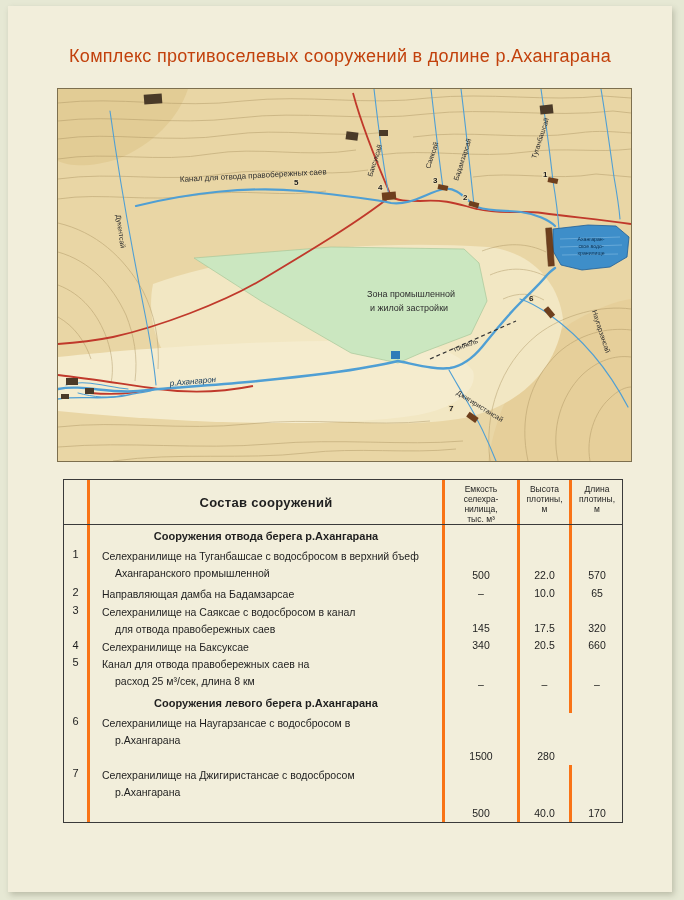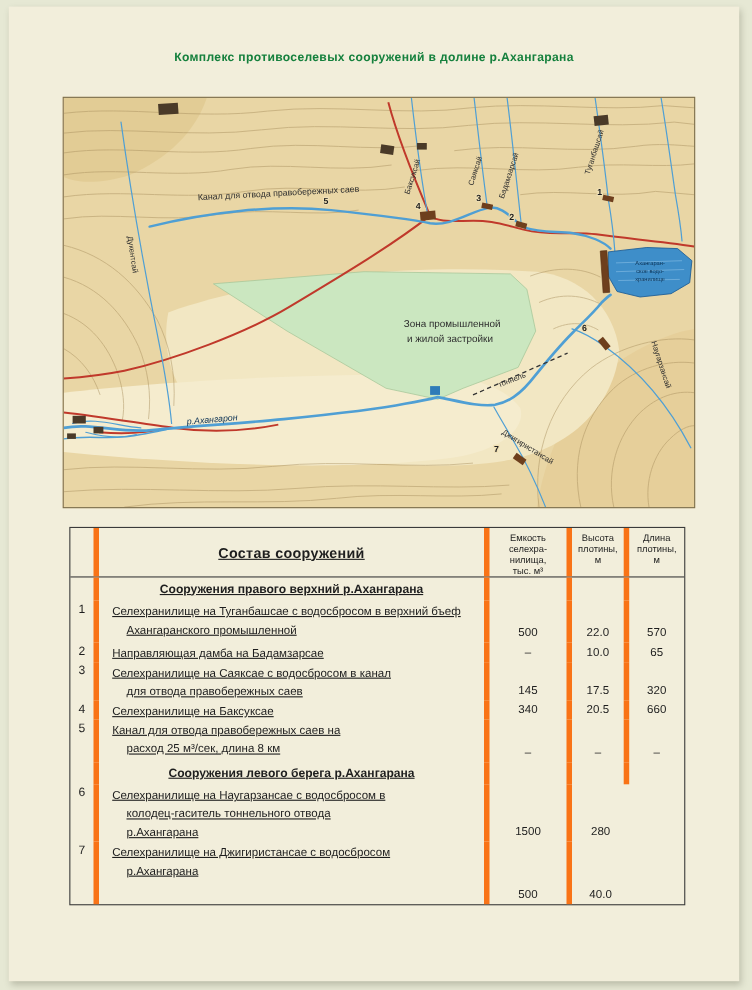--- a/index.html
+++ b/index.html
@@ -8,43 +8,43 @@
     background:#e6e8d4;
     font-family:"Liberation Sans",sans-serif;
   }
   .page{
     position:absolute;top:6px;left:8px;width:664px;height:886px;
     background:#f2eedb;
     box-shadow:2px 3px 6px rgba(60,60,40,.25);
   }
   .page-title{
     position:absolute;top:40px;left:0;right:0;margin:0;
-    text-align:center;font-size:11px;font-weight:700;
-    color:#15803d;letter-spacing:.3px;
+    text-align:center;font-size:18px;font-weight:400;
+    color:#c2410c;letter-spacing:.3px;
   }
   .map{
     position:absolute;top:82px;left:49px;width:573px;height:372px;
     border:1px solid #7d6f4e;background:#e9d6a5;
   }
   .map svg{display:block;}
   .map text{font-family:"Liberation Sans",sans-serif;}
   .mlabel{fill:#2e2e2e;}
   .mnum{font-size:8px;font-weight:bold;fill:#1c1c1c;paint-order:stroke;stroke:#efdfb4;stroke-width:2px;}
   .wlabel{fill:#0a3154;}
 
   .tbl{
     position:absolute;top:473px;left:55px;width:558px;
     border:1.5px solid #3a3a3a;color:#1e1e1e;
   }
   .t-row{display:grid;grid-template-columns:26px 355px 75px 52px 1fr;}
-  .t-row .c{border-right:5px solid #f97316;overflow:hidden;}
+  .t-row .c{border-right:3px solid #f97316;overflow:hidden;}
   .t-row .c:last-child{border-right:none;}
   .t-head{border-bottom:1px solid #3a3a3a;}
   .num{padding-top:2px;text-align:center;font-size:11px;}
-  .name{padding-top:2px;text-decoration:underline;}
+  .name{padding-top:2px;}
   .nline{line-height:17px;padding-left:12px;font-size:10.5px;white-space:nowrap;}
   .nline + .nline{padding-left:25px;}
   .val{display:flex;align-items:flex-end;justify-content:center;padding-bottom:3px;font-size:10.5px;}
   .hname{display:flex;align-items:center;justify-content:center;
          font-size:13px;font-weight:600;letter-spacing:.3px;padding:0;}
   .hval{display:block;text-align:center;font-size:8.5px;line-height:10px;padding-top:4px;}
   .sec{display:flex;align-items:center;justify-content:center;
        font-size:11px;font-weight:700;padding:0;}
 </style>
 </head>
@@ -196,21 +196,21 @@
       </div>
       <div class="c hval">
         <div>Длина</div>
         <div>плотины,</div>
         <div>м</div>
       </div>
     </div>
 
     <div class="t-row" style="height:21px">
       <div class="c num"></div>
-      <div class="c name sec">Сооружения правого верхний р.Ахангарана</div>
+      <div class="c name sec">Сооружения отвода берега р.Ахангарана</div>
       <div class="c val"></div>
       <div class="c val"></div>
       <div class="c val"></div>
     </div>
 
     <div class="t-row" style="height:38px">
       <div class="c num">1</div>
       <div class="c name">
         <div class="nline">Селехранилище на Туганбашсае с водосбросом в верхний бъеф</div>
         <div class="nline">Ахангаранского промышленной</div>
@@ -267,31 +267,31 @@
       <div class="c name sec">Сооружения левого берега р.Ахангарана</div>
       <div class="c val"></div>
       <div class="c val"></div>
       <div class="c val"></div>
     </div>
 
     <div class="t-row" style="height:52px">
       <div class="c num">6</div>
       <div class="c name">
         <div class="nline">Селехранилище на Наугарзансае с водосбросом в</div>
-        <div class="nline">колодец-гаситель тоннельного отвода</div>
         <div class="nline">р.Ахангарана</div>
       </div>
       <div class="c val">1500</div>
       <div class="c val">280</div>
     </div>
 
     <div class="t-row" style="height:57px">
       <div class="c num">7</div>
       <div class="c name">
         <div class="nline">Селехранилище на Джигиристансае с водосбросом</div>
         <div class="nline">р.Ахангарана</div>
       </div>
       <div class="c val">500</div>
       <div class="c val">40.0</div>
+      <div class="c val">170</div>
     </div>
 
   </div>
 </div>
 
 </body></html>

